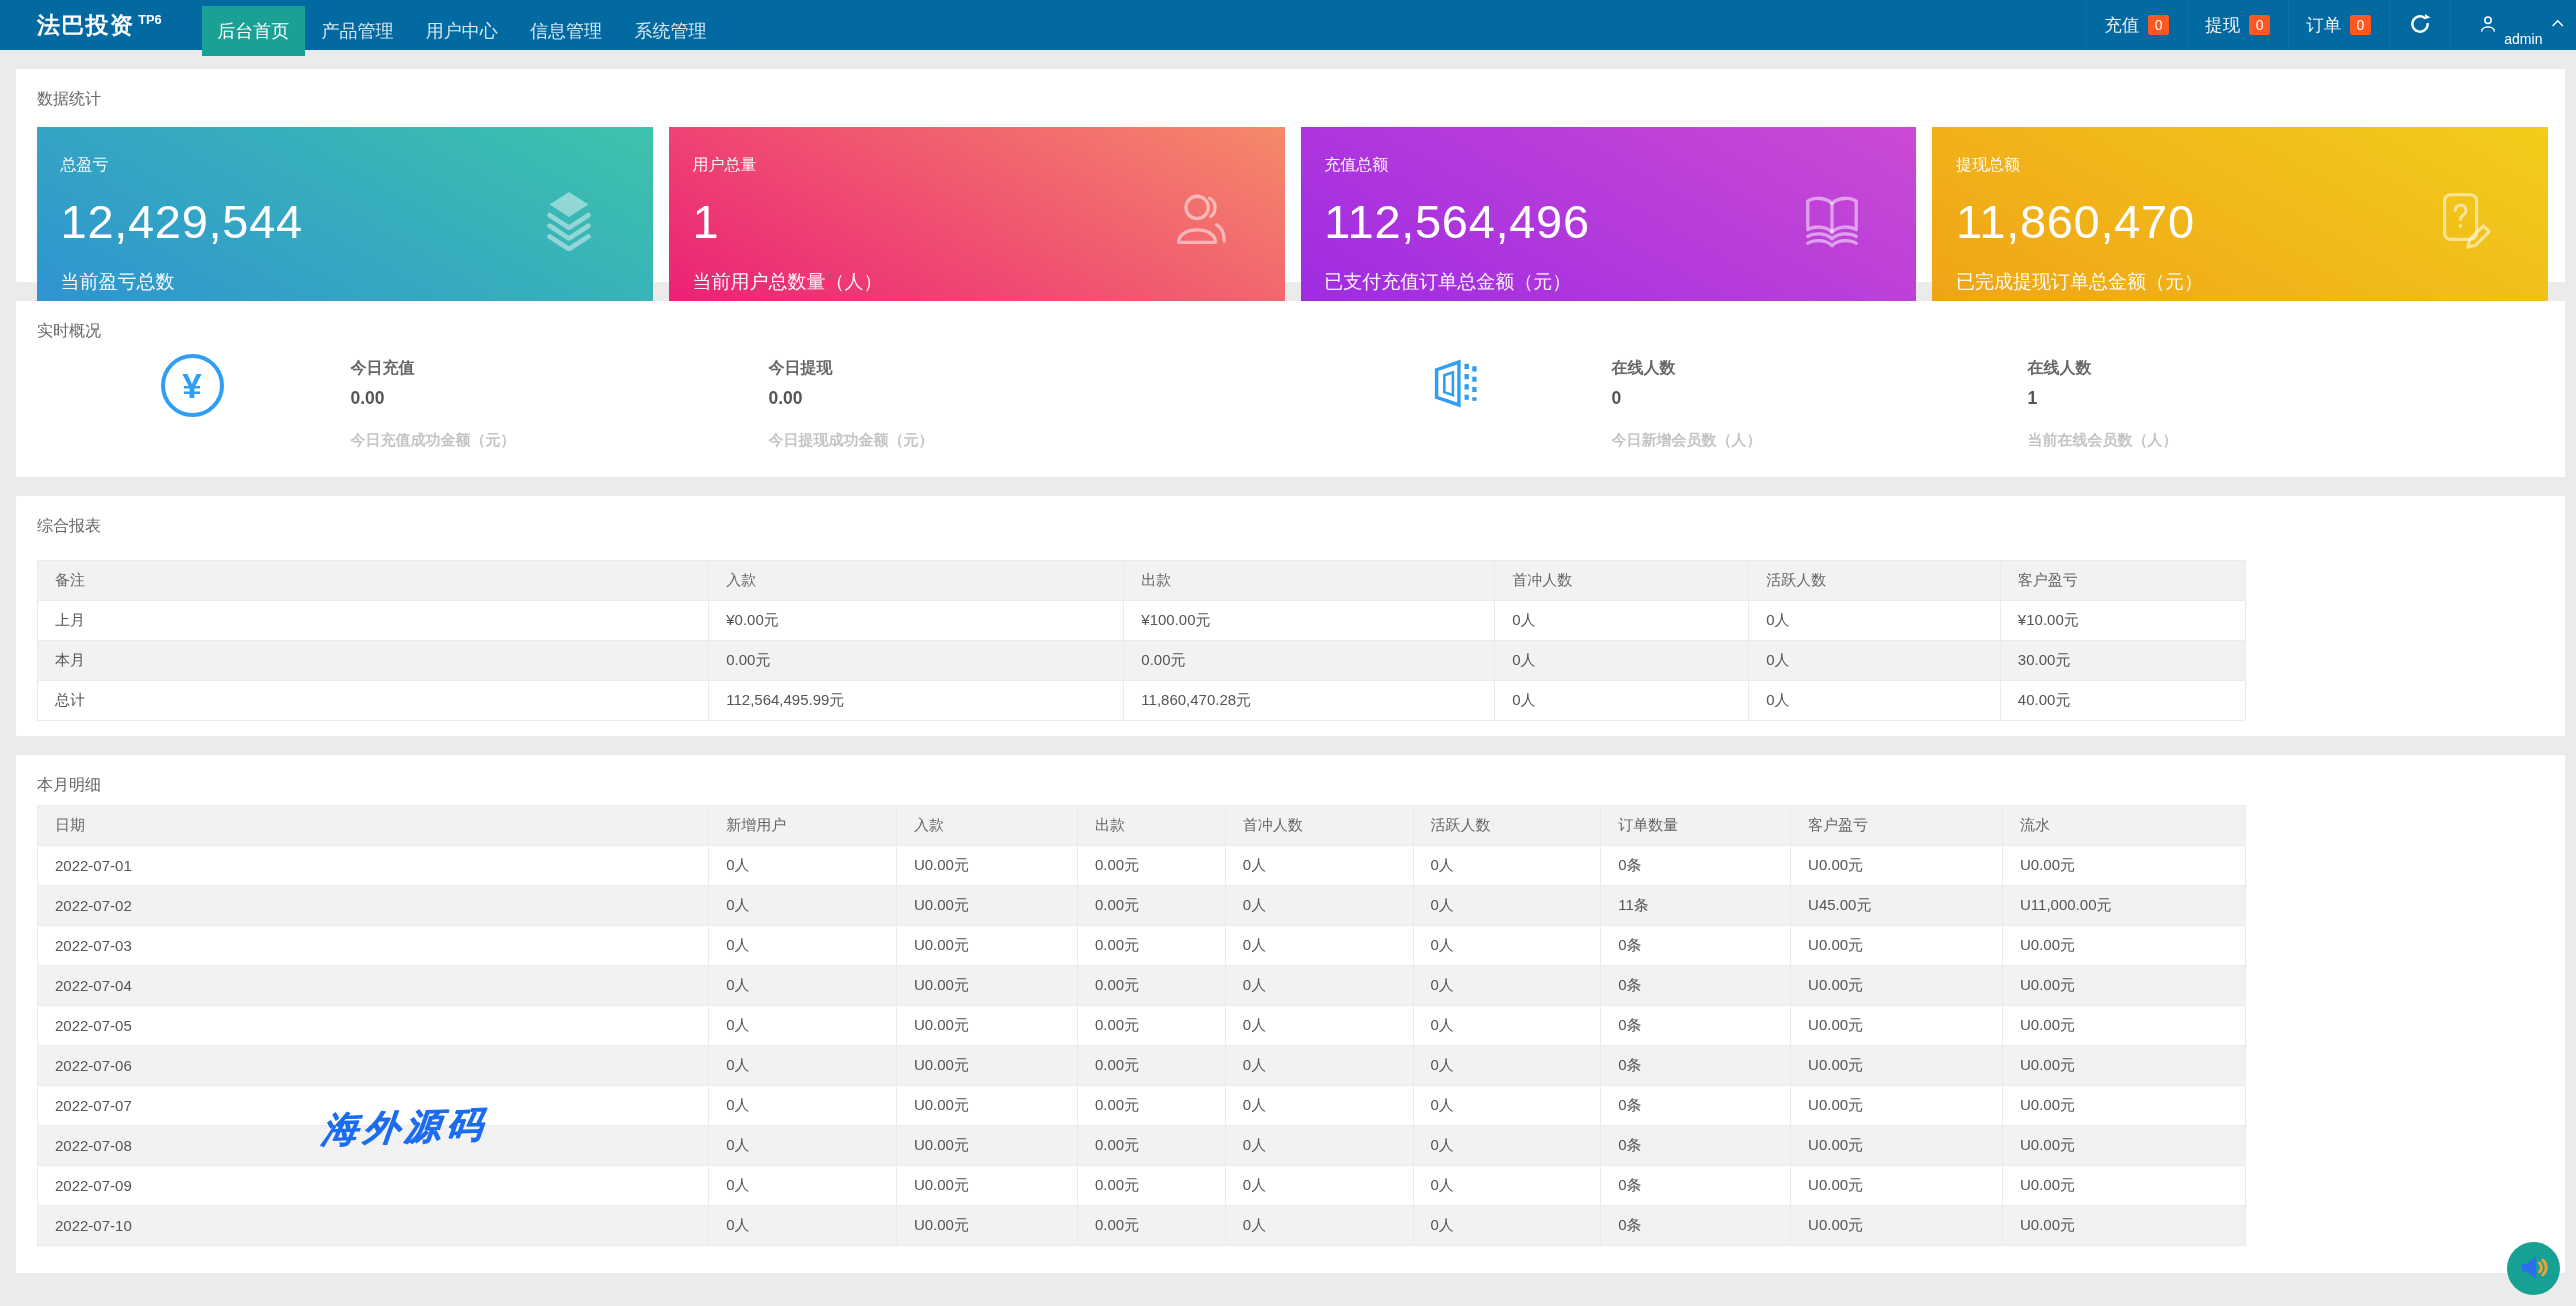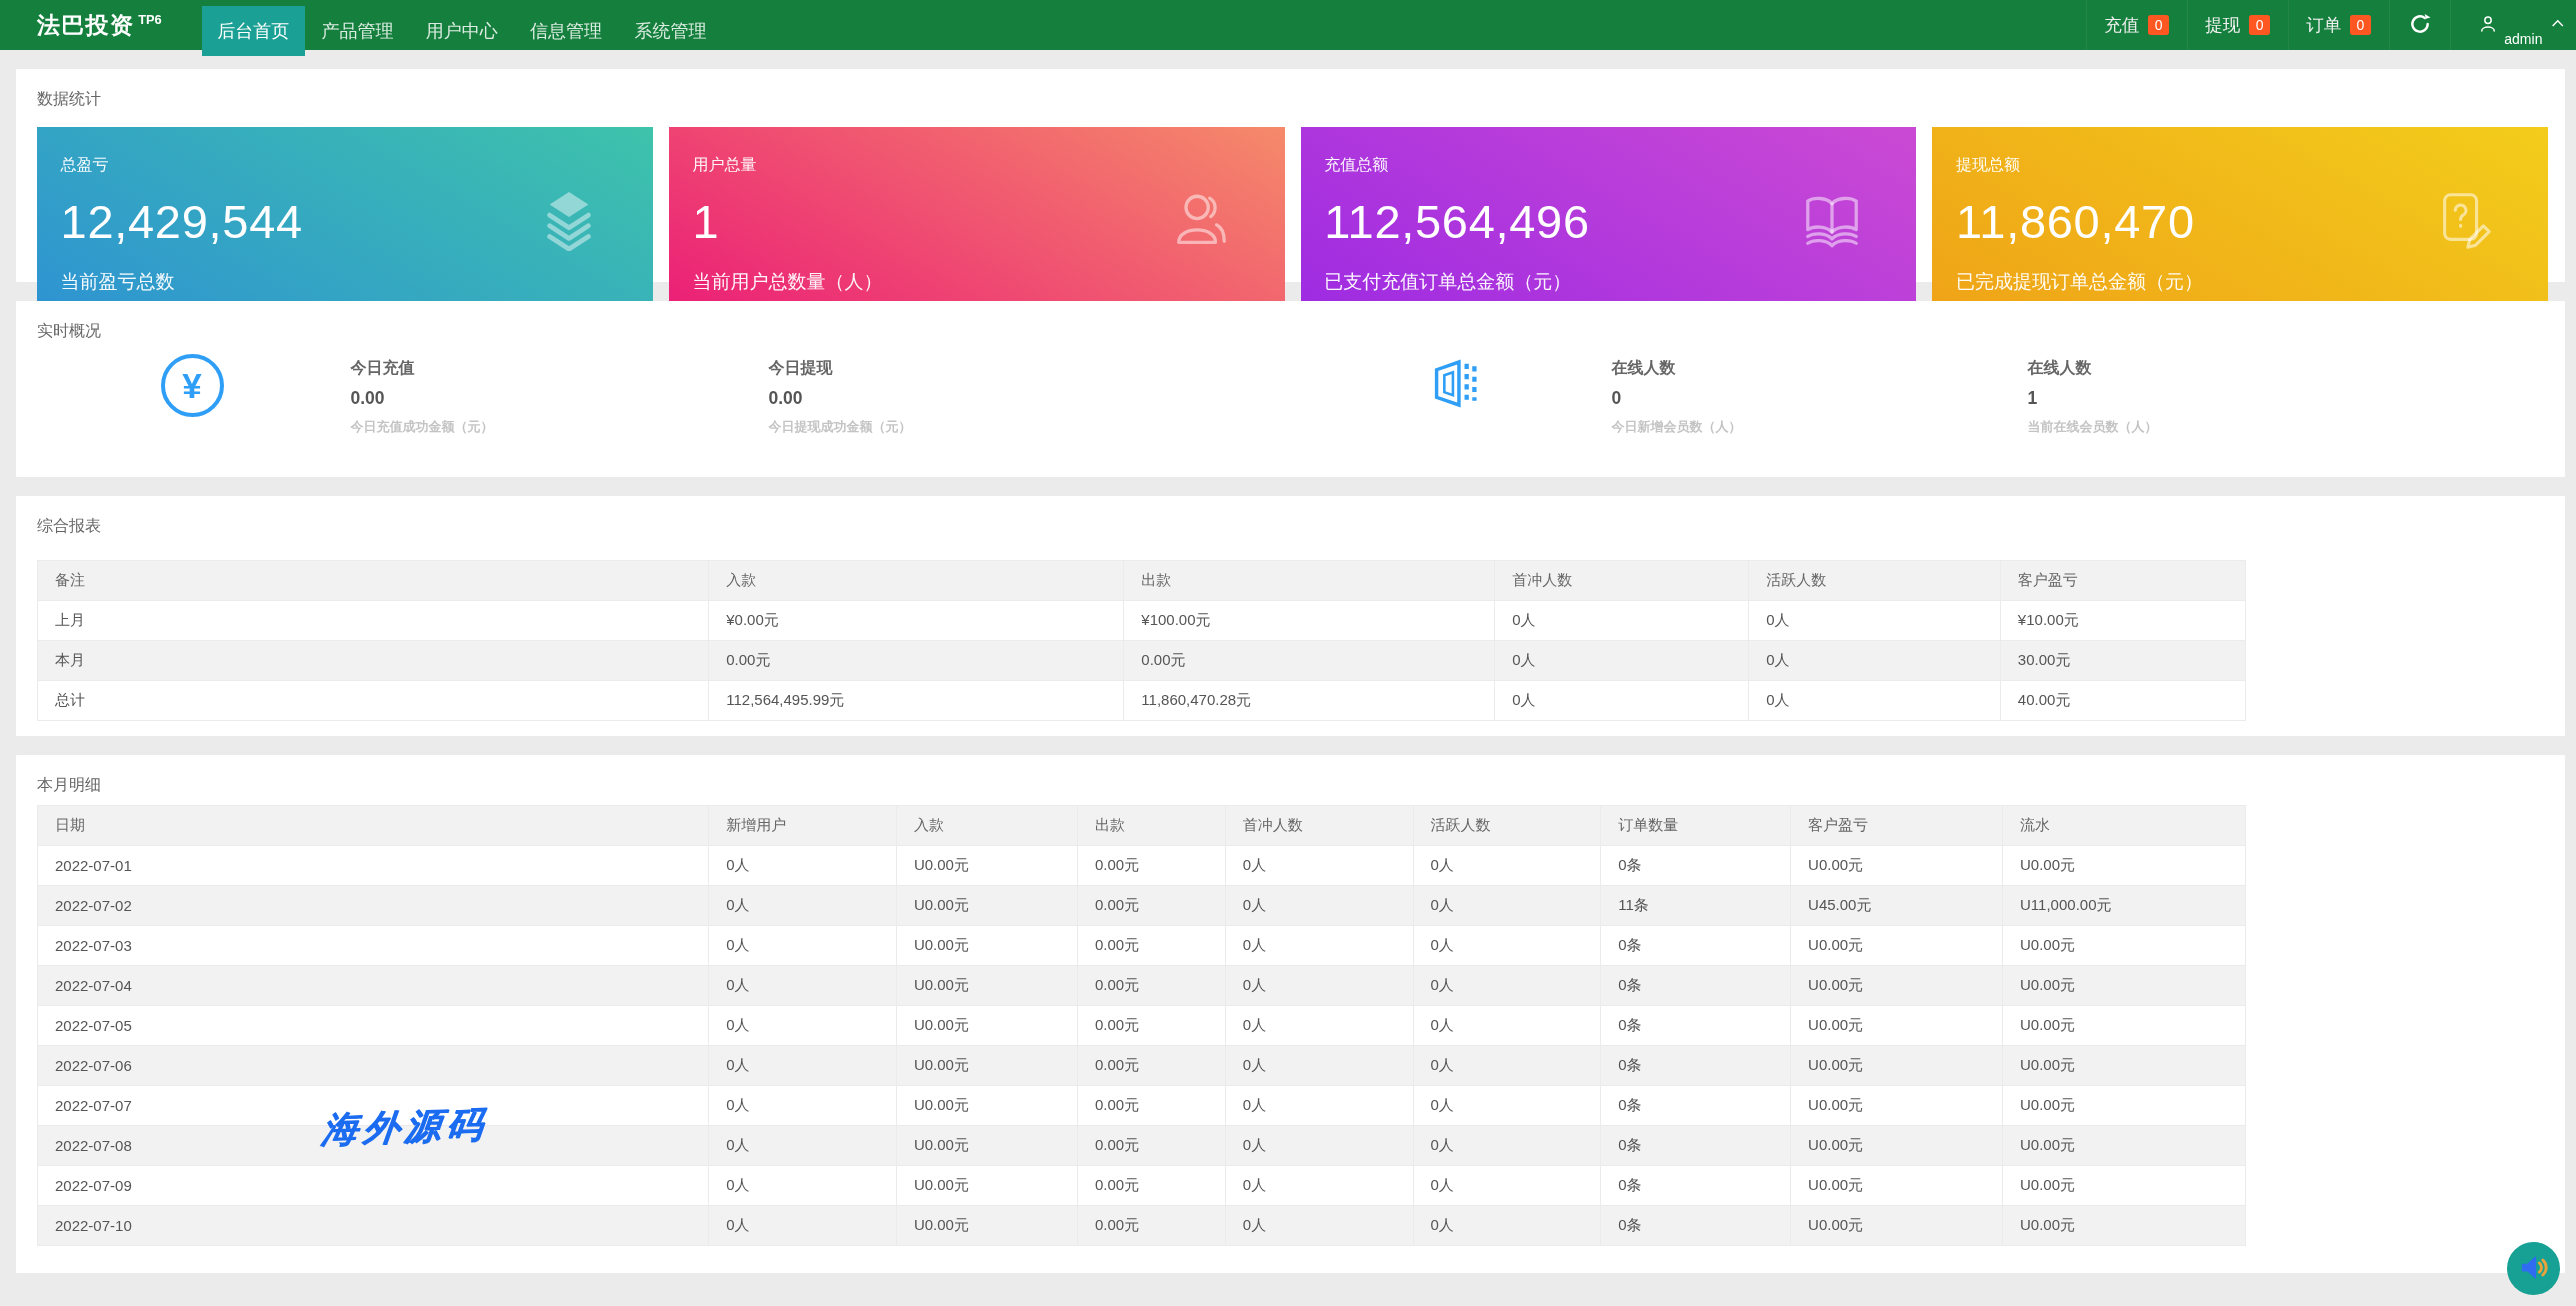--- a/index.html
+++ b/index.html
@@ -74,21 +74,21 @@
   }
   .c-label { font-size:16px; color:rgba(255,255,255,.95); }
   .c-value { font-size:47px; font-weight:500; margin-top:17.5px; letter-spacing:0.7px; }
   .c-caption { font-size:19px; margin-top:20px; color:rgba(255,255,255,.95); }
   .c-icon { position:absolute; right:53px; top:62px; width:62px; height:62px; }
   .c-icon svg { width:100%; height:100%; }
   
   .rt-item { position:absolute;font-weight:bold; }
   .rt-label { font-size:16px; color:#666; }
   .rt-value { font-size:17.5px; color:#555; margin-top:9.4px; }
-  .rt-caption { font-size:13px; color:#c4c4c4; margin-top:9px; }
+  .rt-caption { font-size:15px; color:#c4c4c4; margin-top:22px; }
   .rt-icon-yen {
     position:absolute; left:145px; top:53px; width:63px; height:63px;
     border:4.7px solid var(--accent-blue); border-radius:50%;
     display:flex; align-items:center; justify-content:center;
     color:var(--accent-blue); font-size:35px; font-weight:bold;
   }
   .rt-icon-door { position:absolute; left:1412px; top:55px; width:55px; height:59px; }
   .rt-m0 { left:335px;  top:57px; }
   .rt-m1 { left:753px; top:57px; }
   .rt-m2 { left:1596px; top:57px; }
@@ -132,21 +132,21 @@
     position:absolute; left:2507px; top:1242px; width:53px; height:53px;
     border:none; border-radius:50%; background:var(--fab-bg);
     display:flex; align-items:center; justify-content:center;
     cursor:pointer; z-index:40; padding:0;
   }
   .fab svg { width:31px; height:31px; }
 </style>
 </head>
 <body style="background: rgb(235, 235, 235);">
 
-<nav class="navbar" style="background: #15803d;">
+<nav class="navbar" style="background: #0369a1;">
   <div class="brand">
     <span>法巴投资</span><sup>TP6</sup>
   </div>
   <ul class="nav-menu" id="nav-menu">
       <li class="active">后台首页</li>
       <li>产品管理</li>
       <li>用户中心</li>
       <li>信息管理</li>
       <li>系统管理</li>
     </ul>

